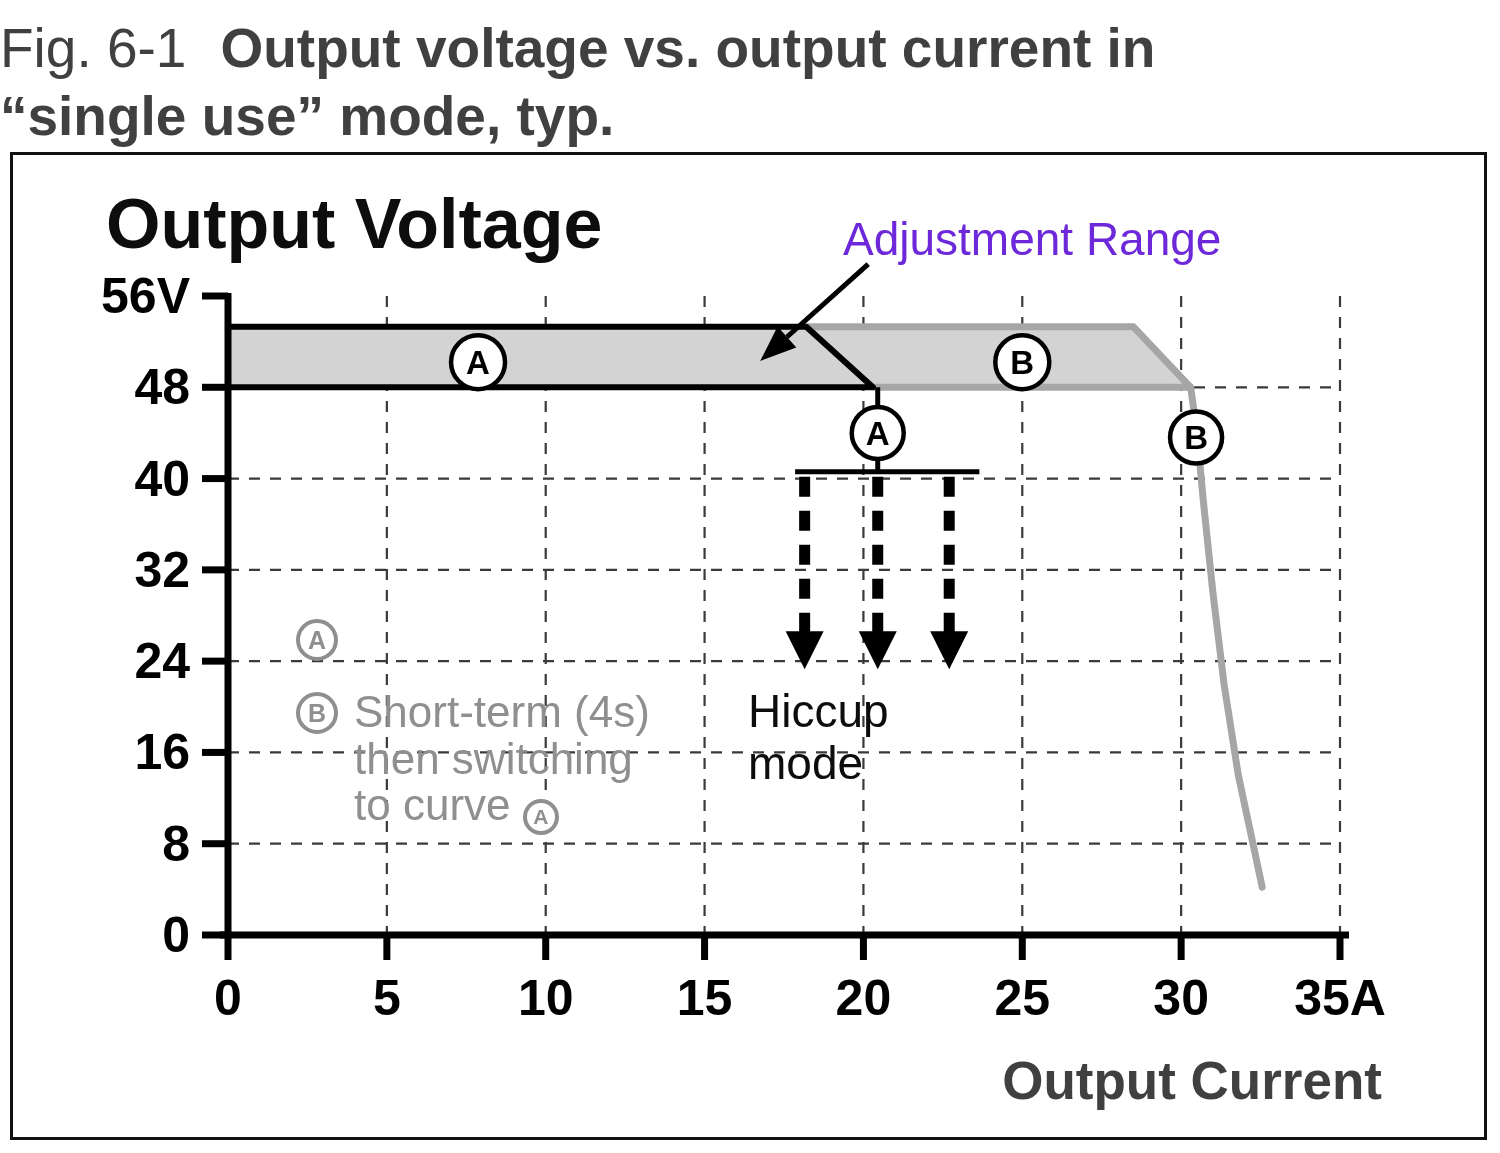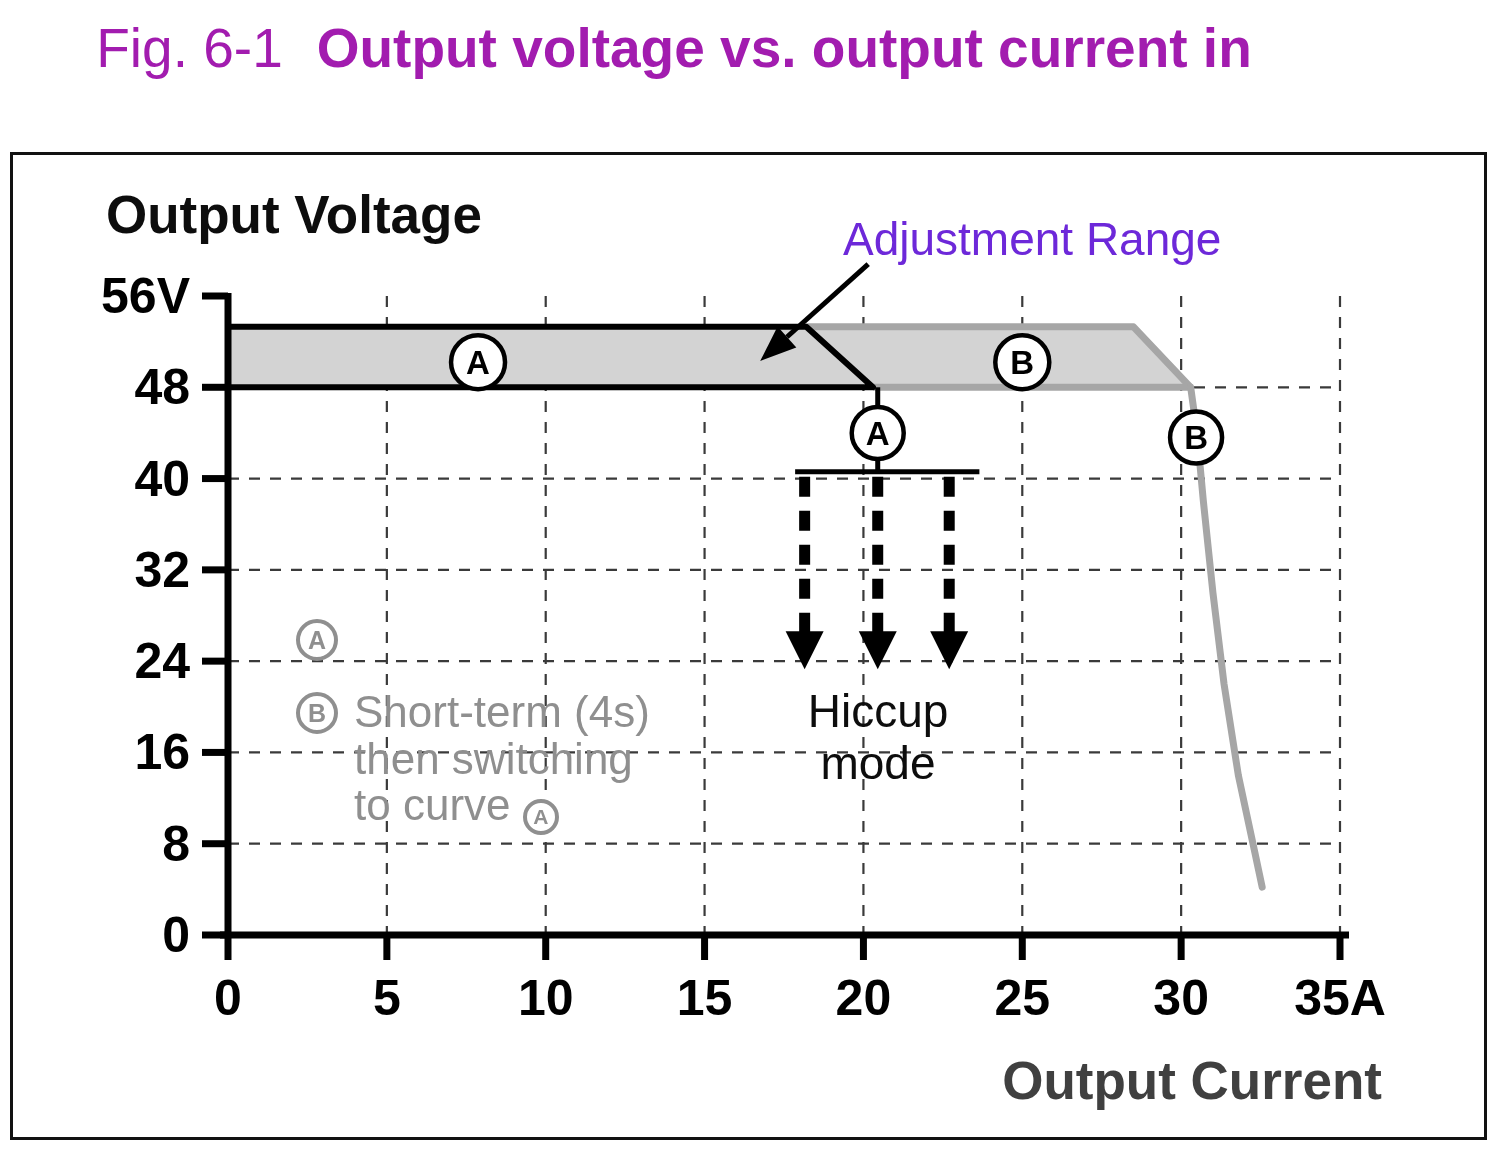--- a/index.html
+++ b/index.html
@@ -2,33 +2,33 @@
 <html><head>
 <meta charset="utf-8">
 <style>
   html,body{margin:0;padding:0;}
   body{
     width:1500px;height:1153px;background:#ffffff;position:relative;overflow:hidden;
     font-family:"Liberation Sans", sans-serif;color:#111;
   }
   .abs{position:absolute;}
   
-  .fig-title{left:0;top:16px;width:1348px;text-align:center;color:#a21caf;}
+  .fig-title{left:0;top:16px;width:1348px;color:#404040;}
   .fig-line1{font-size:55px;}
   .fig-label{font-weight:400;margin-right:34px;}
   .bold{font-weight:700;}
   .fig-line2{font-size:55px;margin-top:4px;}
   
   .chart-box{left:10px;top:152px;width:1477px;height:988px;border:3px solid #111;background:#fff;box-sizing:border-box;}
   
-  .y-axis-title{left:106px;top:184px;font-size:53px;font-weight:700;color:#0d0d0d;}
+  .y-axis-title{left:106px;top:184px;font-size:70px;font-weight:700;color:#0d0d0d;}
   .x-axis-title{right:118px;top:1050px;font-size:53px;font-weight:700;color:#404040;}
   
   .adjust-label{left:843px;top:212px;font-size:46px;color:#6d28d9;}
-  .hiccup-label{left:748px;top:686px;width:260px;text-align:center;font-size:46px;line-height:1.12;color:#0d0d0d;white-space:pre-line;}
+  .hiccup-label{left:748px;top:686px;width:260px;font-size:46px;line-height:1.12;color:#0d0d0d;white-space:pre-line;}
   
   .legend{left:296px;top:616px;color:#8f8f8f;}
   .legend-row{display:flex;align-items:flex-start;gap:16px;}
   .legend-row + .legend-row{margin-top:28px;}
   .legend-text{font-size:44px;line-height:1.06;white-space:pre-line;}
   .circ{
     display:inline-flex;align-items:center;justify-content:center;flex:0 0 auto;
     width:34px;height:34px;border:4px solid #8f8f8f;border-radius:50%;
     font-size:25px;font-weight:700;color:#8f8f8f;margin-top:3px;background:#fff;
   }
@@ -40,20 +40,21 @@
   .ticklabel{font:700 50px "Liberation Sans",sans-serif;fill:#000;}
   .marker-letter{font:700 33px "Liberation Sans",sans-serif;fill:#000;}
 </style>
 </head>
 <body>
 
 <div class="abs fig-title">
   <div class="fig-line1">
     <span class="fig-label">Fig. 6-1</span><span class="bold">Output voltage vs. output current in</span>
   </div>
+  <div class="fig-line2 bold">“single use” mode, typ.</div>
 </div>
 
 <div class="abs chart-box"></div>
 
 <svg width="1500" height="1153" viewBox="0 0 1500 1153" id="chart-svg">
     <line x1="386.8571428571429" y1="296" x2="386.8571428571429" y2="935" class="grid"></line>
     <line x1="545.7142857142858" y1="296" x2="545.7142857142858" y2="935" class="grid"></line>
     <line x1="704.5714285714286" y1="296" x2="704.5714285714286" y2="935" class="grid"></line>
     <line x1="863.4285714285714" y1="296" x2="863.4285714285714" y2="935" class="grid"></line>
     <line x1="1022.2857142857143" y1="296" x2="1022.2857142857143" y2="935" class="grid"></line>

